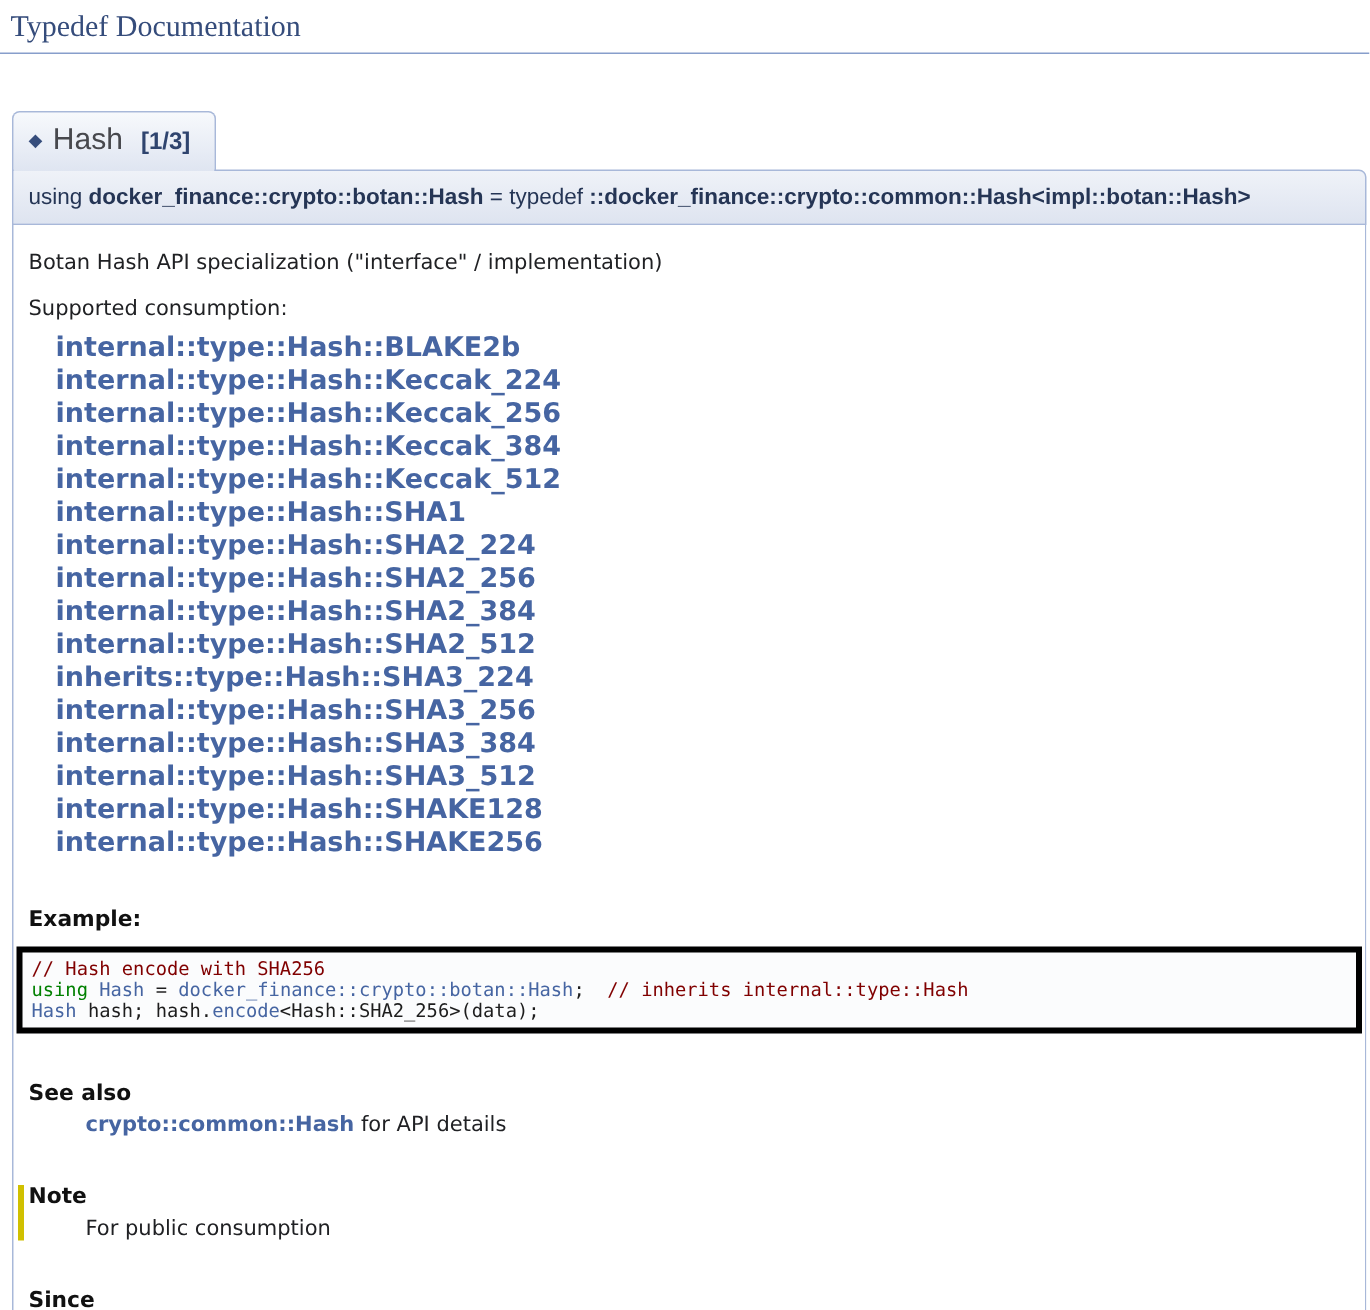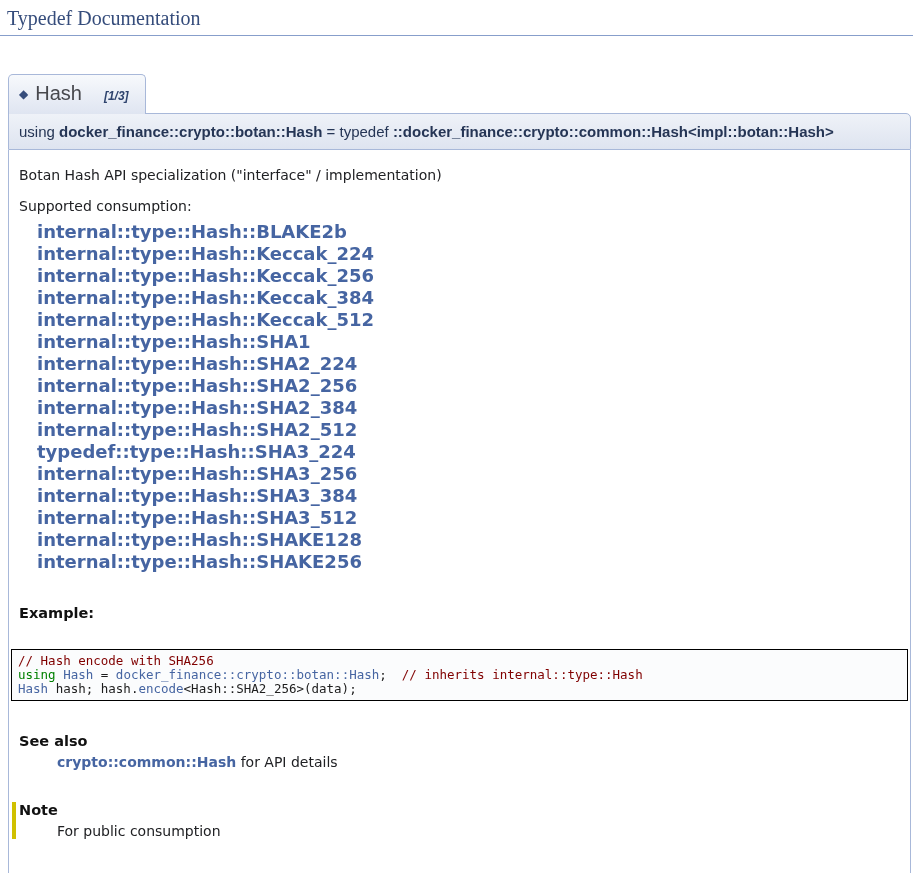--- a/index.html
+++ b/index.html
@@ -45,25 +45,24 @@
     margin-right: 7px;
     vertical-align: 2px;
     cursor: pointer;
   }
   .memtitle .memname {
     font-size: 20px;
     font-weight: 400;
     color: #47484d;
   }
   .memtitle .memindex {
-    font-size: 12px;
+    font-size: 16px;
     font-weight: 700;
     color: #2f446e;
-    margin-left: 22px;
-    font-style: italic;
+    margin-left: 12px;
   }
 
   .memproto {
     position: relative;
     z-index: 1;
     border: 1px solid #A8B8D9;
     border-radius: 0 5px 0 0;
     background: linear-gradient(to bottom, #EFF2F8 0%, #DEE4F0 100%);
     padding: 9px 10px;
     font-family: "Liberation Sans", sans-serif;
@@ -106,24 +105,24 @@
   }
 
   .doc-link {
     color: #4665A2;
     font-weight: 700;
     text-decoration: none;
     cursor: pointer;
   }
 
   .fragment {
-    margin: 28px -8px;
+    margin: 10px -8px;
     padding: 4px 6px;
     background: #FBFCFD;
-    border: 1px solid #000000;
+    border: 4px solid #000000;
     font-family: "DejaVu Sans Mono", "Liberation Mono", monospace;
     font-size: 12.5px;
     color: #1d1d1d;
   }
   .fragment .line { white-space: pre; line-height: 14px; min-height: 14px; }
   .comment { color: #800000; }
   .keyword { color: #008000; }
   .code-link { color: #4665A2; text-decoration: none; cursor: pointer; }
 
   .bottom-strip {
@@ -154,21 +153,21 @@
       <a class="algo">internal::type::Hash::BLAKE2b</a>
       <a class="algo">internal::type::Hash::Keccak_224</a>
       <a class="algo">internal::type::Hash::Keccak_256</a>
       <a class="algo">internal::type::Hash::Keccak_384</a>
       <a class="algo">internal::type::Hash::Keccak_512</a>
       <a class="algo">internal::type::Hash::SHA1</a>
       <a class="algo">internal::type::Hash::SHA2_224</a>
       <a class="algo">internal::type::Hash::SHA2_256</a>
       <a class="algo">internal::type::Hash::SHA2_384</a>
       <a class="algo">internal::type::Hash::SHA2_512</a>
-      <a class="algo">typedef::type::Hash::SHA3_224</a>
+      <a class="algo">inherits::type::Hash::SHA3_224</a>
       <a class="algo">internal::type::Hash::SHA3_256</a>
       <a class="algo">internal::type::Hash::SHA3_384</a>
       <a class="algo">internal::type::Hash::SHA3_512</a>
       <a class="algo">internal::type::Hash::SHAKE128</a>
       <a class="algo">internal::type::Hash::SHAKE256</a>
     </div>
 
     <dl class="section example">
       <dt>Example:</dt>
     </dl>

